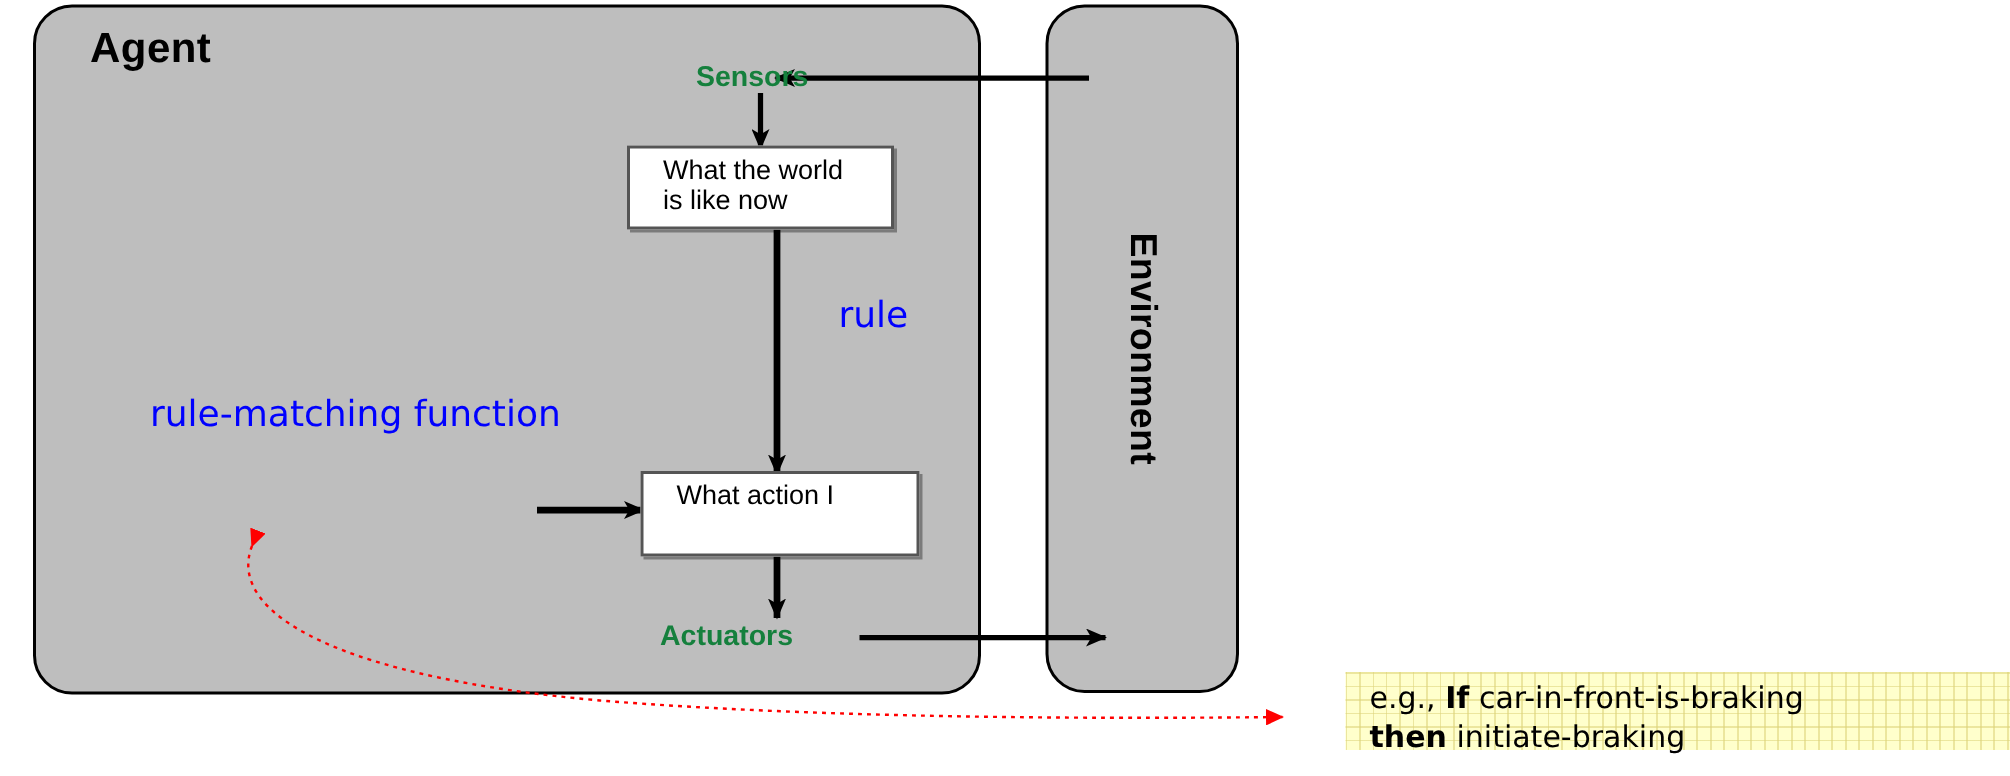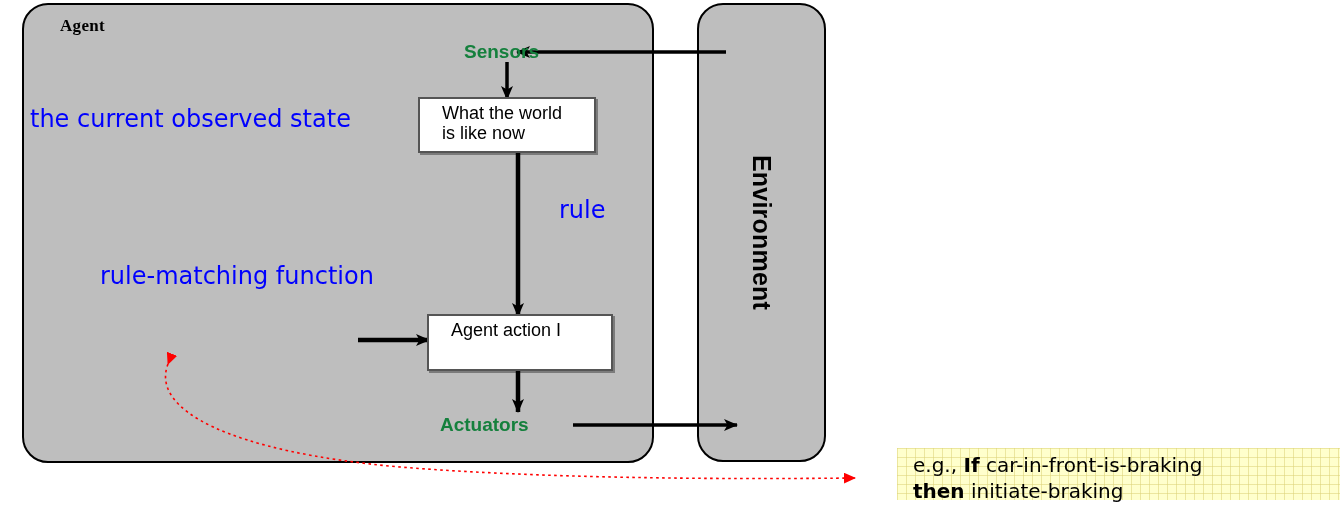--- a/index.html
+++ b/index.html
@@ -10,21 +10,21 @@
   .agent-box{
     position:absolute;left:22px;top:3px;width:632px;height:460px;
     background:#bebebe;border:2px solid #000;border-radius:26px;box-sizing:border-box;
   }
   .env-box{
     position:absolute;left:697px;top:3px;width:129px;height:459px;
     background:#bebebe;border:2px solid #000;border-radius:26px;box-sizing:border-box;
   }
   .agent-title{
     position:absolute;left:60px;top:16px;
-    font-size:17px;font-weight:bold;color:#000;letter-spacing:.3px;font-family:Liberation Serif, serif;
+    font-size:28px;font-weight:bold;color:#000;letter-spacing:.3px;
   }
   .env-title{
     position:absolute;left:697px;top:3px;width:129px;height:459px;
     display:flex;align-items:center;justify-content:center;
   }
   .env-title span{
     font-size:25px;font-weight:bold;color:#000;letter-spacing:.2px;
     transform:rotate(90deg);white-space:nowrap;
   }
 
@@ -114,25 +114,24 @@
 
   <div class="blab" id="lab-sensors">Sensors</div>
   <div class="blab" id="lab-actuators">Actuators</div>
 
   <div class="pbox" id="box-world">
     <div>What the world</div>
     <div>is like now</div>
   </div>
 
   <div class="pbox" id="box-action">
-    <div>Agent action I</div>
+    <div>What action I</div>
   </div>
 
 
-  <div class="blue" id="ann-state">the current observed state</div>
   <div class="blue" id="ann-rule">rule</div>
   <div class="blue" id="ann-rmf">rule-matching function</div>
 
   <div class="note">
     <div><span>e.g., </span><b>If</b><span> car-in-front-is-braking</span></div>
     <div><b>then</b><span> initiate-braking</span></div>
   </div>
 
 </div>
 

